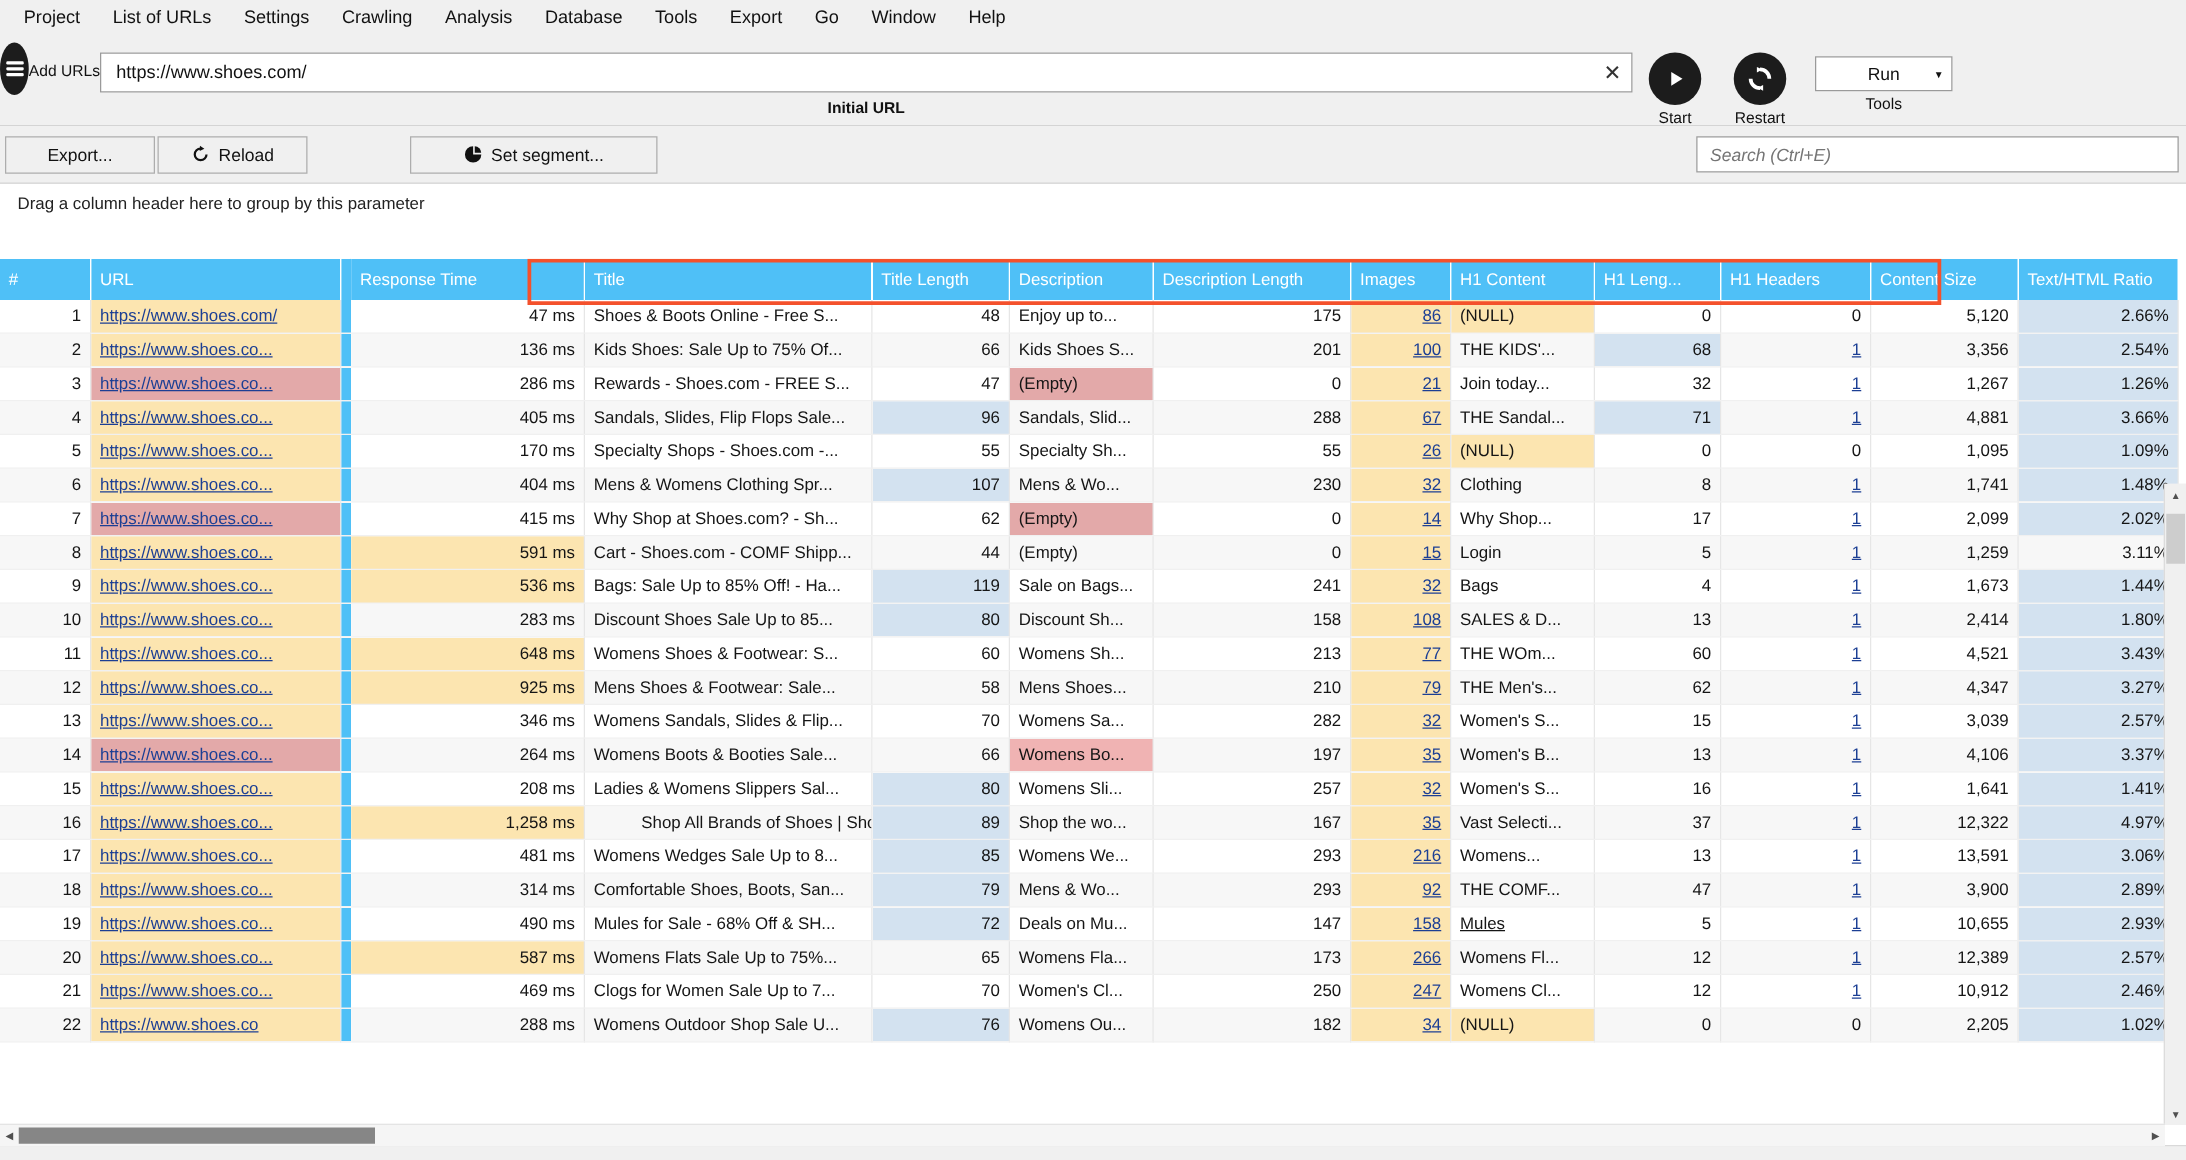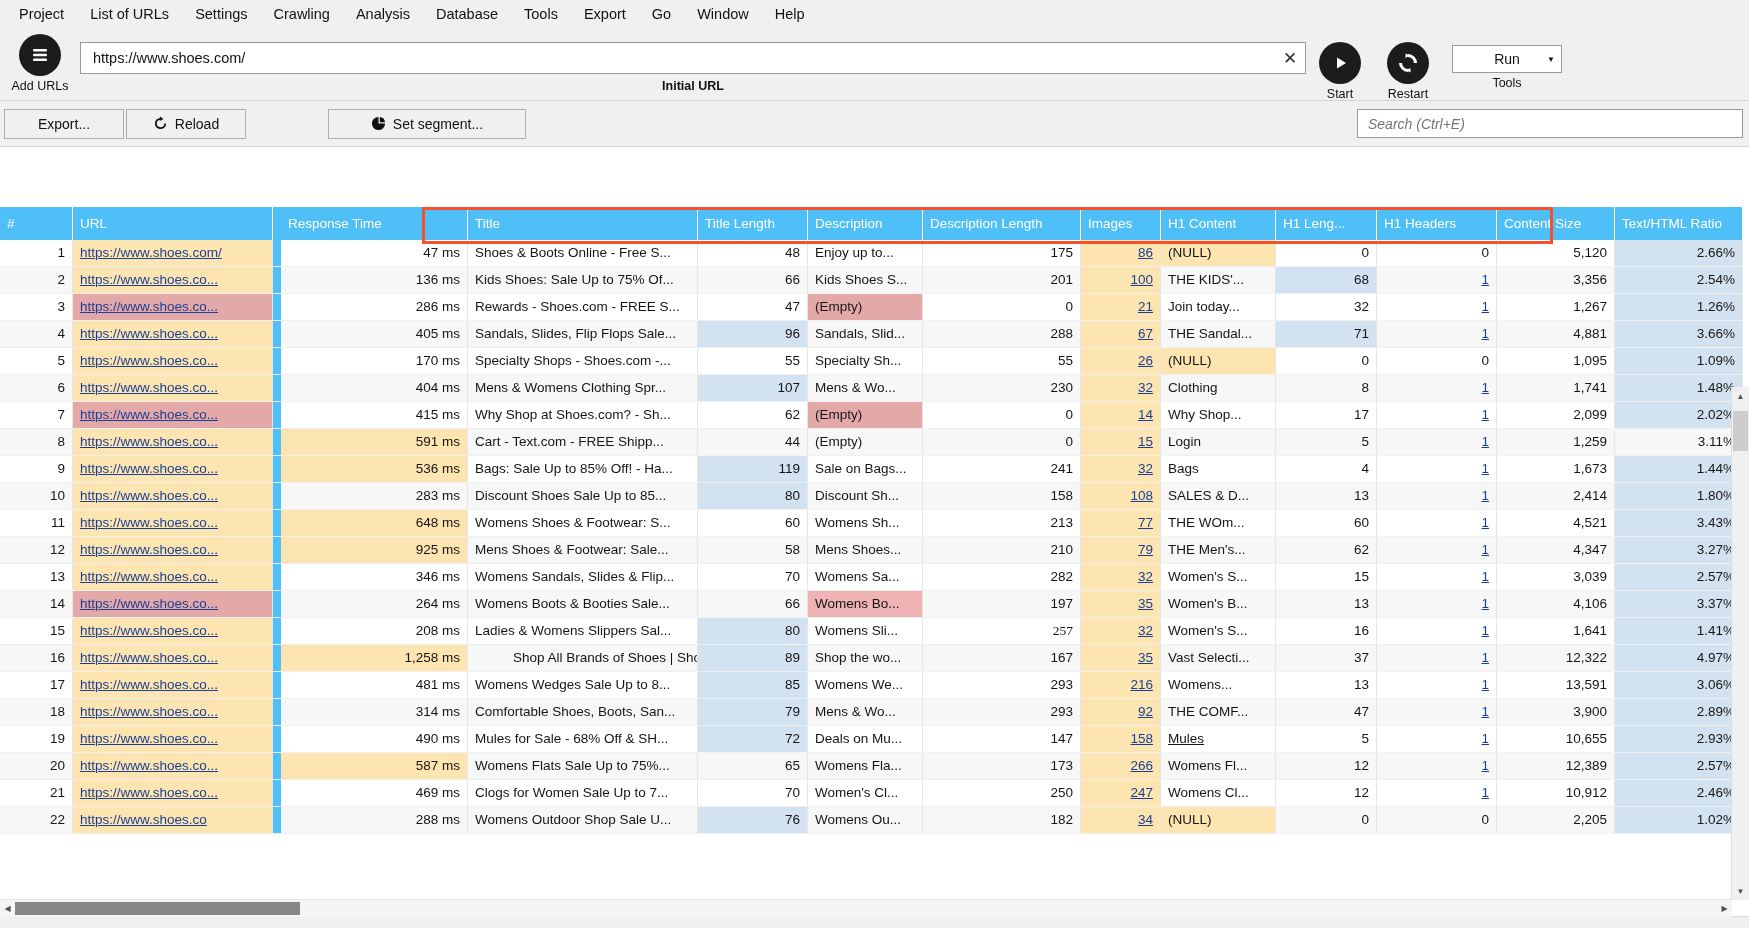--- a/index.html
+++ b/index.html
@@ -40,21 +40,21 @@
     height: 72px;
     background: #f0f0f0;
     position: relative;
     display: flex;
     align-items: flex-start;
     border-bottom: 1px solid #d4d4d4;
   }
   .tb-addurls {
     width: 80px;
     display: flex;
-    flex-direction: column;
+    flex-direction: row;
     align-items: center;
     padding-top: 6px;
     cursor: default;
   }
   .circ-btn {
     width: 42px; height: 42px;
     border-radius: 50%;
     background: #1c1c1c;
     display: flex; align-items: center; justify-content: center;
   }
@@ -429,20 +429,23 @@
       </span>
       <span>Set segment...</span>
     </div>
 
     <div class="search-box">
       <input type="text" placeholder="Search (Ctrl+E)" style="">
     </div>
   </div>
 
 
+  <div class="grouppanel">
+    <span>Drag a column header here to group by this parameter</span>
+  </div>
 
   <div class="gridwrap">
     <table class="grid">
       <thead>
         <tr id="hdr-row">
             <th style="width: 58px; text-align: left;">#</th>
             <th style="width: 185px;">URL</th>
             <th class="selstrip-h" style="width: 7px;"></th>
             <th style="width: 172px;">Response Time</th>
             <th style="width: 215px;">Title</th>
@@ -568,21 +571,21 @@
             <td class="num " style="width: 86px;">17</td>
             <td class="num" style="width: 105px;"><span class="cell-link">1</span></td>
             <td class="num" style="width: 103px;">2,099</td>
             <td class="num bg-blue" style="width: 113px;">2.02%</td>
           </tr>
           <tr class="alt">
             <td class="num" style="width: 58px;">8</td>
             <td class="bg-tan" style="width: 185px;"><span class="cell-link">https://www.shoes.co...</span></td>
             <td class="selstrip" style="width: 7px;"></td>
             <td class="num bg-tan" style="width: 172px;">591 ms</td>
-            <td style="width: 215px;">Cart - Text.com - FREE Shipp...</td>
+            <td style="width: 215px;">Cart - Shoes.com - COMF Shipp...</td>
             <td class="num " style="width: 95px;">44</td>
             <td class="txt-grey" style="width: 100px;">(Empty)</td>
             <td class="num" style="width: 143px;">0</td>
             <td class="num bg-tan" style="width: 65px;"><span class="cell-link">15</span></td>
             <td class="" style="width: 100px;">Login</td>
             <td class="num " style="width: 86px;">5</td>
             <td class="num" style="width: 105px;"><span class="cell-link">1</span></td>
             <td class="num" style="width: 103px;">1,259</td>
             <td class="num " style="width: 113px;">3.11%</td>
           </tr>
@@ -683,21 +686,21 @@
             <td class="num bg-blue" style="width: 113px;">3.37%</td>
           </tr>
           <tr>
             <td class="num" style="width: 58px;">15</td>
             <td class="bg-tan" style="width: 185px;"><span class="cell-link">https://www.shoes.co...</span></td>
             <td class="selstrip" style="width: 7px;"></td>
             <td class="num " style="width: 172px;">208 ms</td>
             <td style="width: 215px;">Ladies &amp; Womens Slippers Sal...</td>
             <td class="num bg-blue" style="width: 95px;">80</td>
             <td class="" style="width: 100px;">Womens Sli...</td>
-            <td class="num" style="width: 143px; font-family: Liberation Serif, serif;">257</td>
+            <td class="num" style="width: 143px;">257</td>
             <td class="num bg-tan" style="width: 65px;"><span class="cell-link">32</span></td>
             <td class="" style="width: 100px;">Women's S...</td>
             <td class="num " style="width: 86px;">16</td>
             <td class="num" style="width: 105px;"><span class="cell-link">1</span></td>
             <td class="num" style="width: 103px;">1,641</td>
             <td class="num bg-blue" style="width: 113px;">1.41%</td>
           </tr>
           <tr class="alt">
             <td class="num" style="width: 58px;">16</td>
             <td class="bg-tan" style="width: 185px;"><span class="cell-link">https://www.shoes.co...</span></td>

